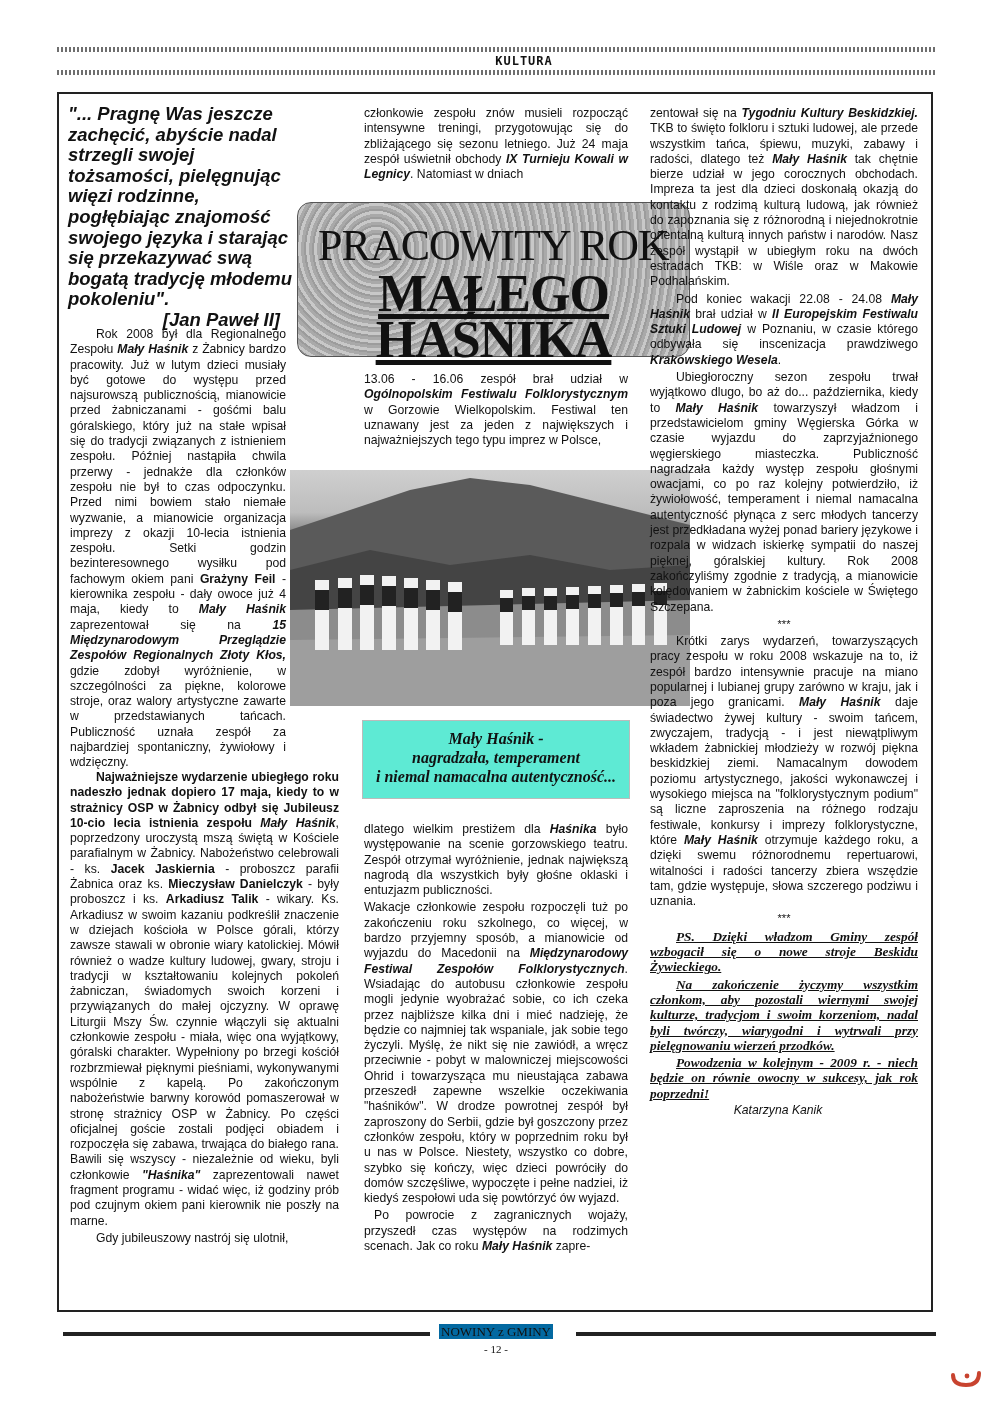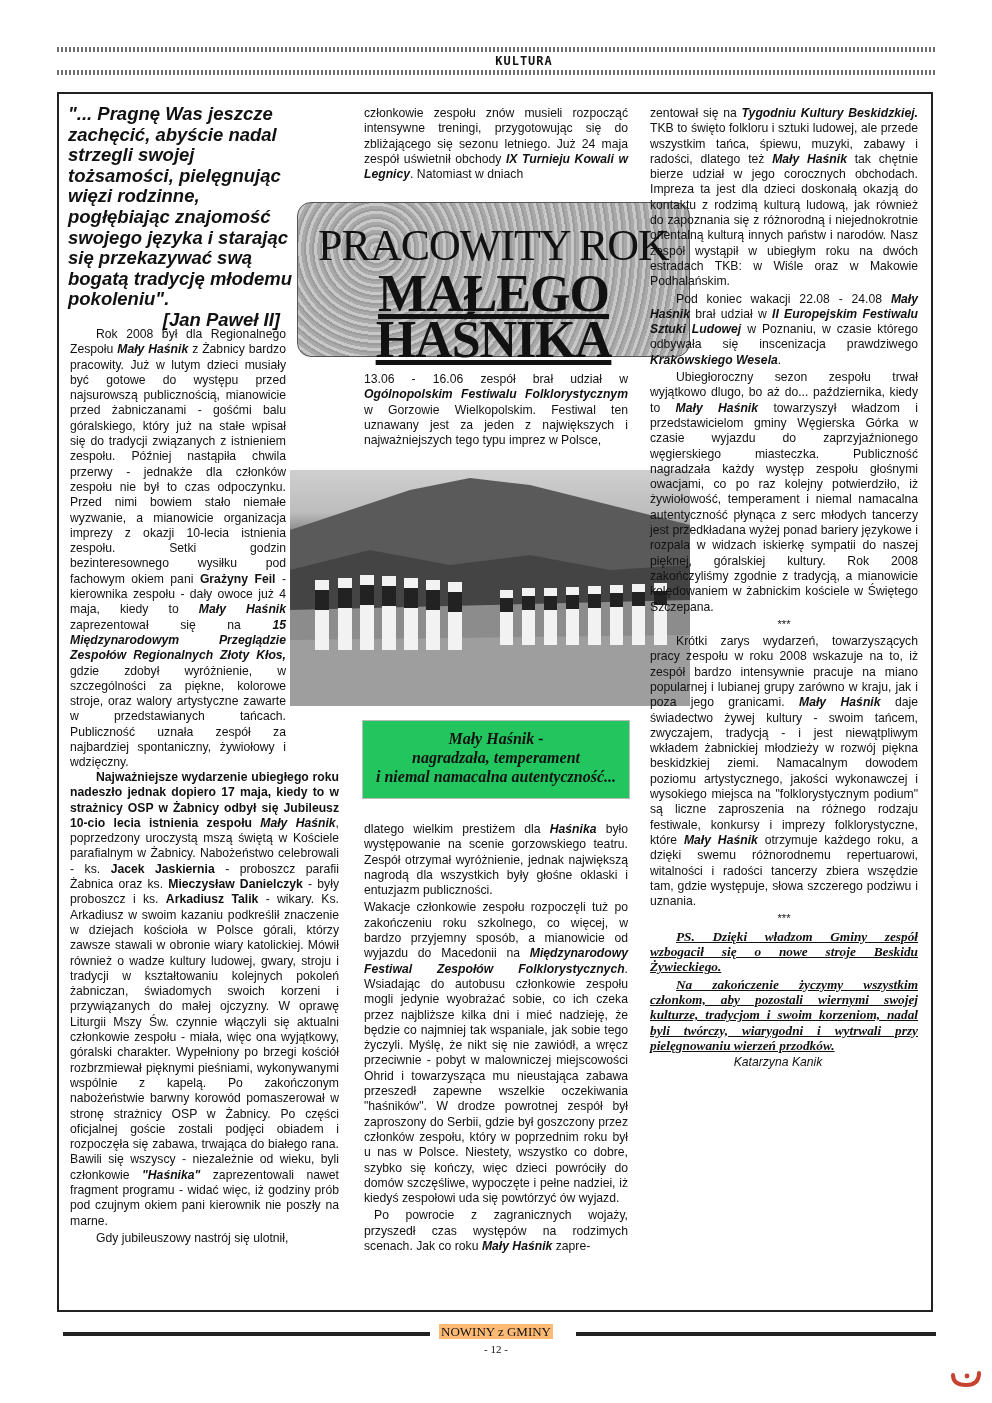--- a/index.html
+++ b/index.html
@@ -15,28 +15,28 @@
   .quote { position:absolute; left:68px; top:104px; width:230px; font-weight:bold; font-style:italic; font-size:18.5px; line-height:20.6px; }
   .quote .author { display:block; text-align:right; padding-right:18px; }
   .title-box { position:absolute; left:297px; top:202px; width:393px; height:155px; border-radius:14px; border:1px solid #555;
     background: repeating-radial-gradient(circle at 20% 30%, #a9a9a9 0 3px, #c8c8c8 3px 6px, #9c9c9c 6px 8px);
     box-sizing:border-box; text-align:center; font-family:"Liberation Serif", serif; color:#111; }
   .title-box .l1 { font-size:44px; line-height:50px; margin-top:18px; letter-spacing:-1px; }
   .title-box .l2 { font-size:52px; line-height:46px; font-weight:bold; text-decoration:underline; letter-spacing:-1px; }
   .photo { position:absolute; left:290px; top:470px; width:400px; height:236px; overflow:hidden;
     background: linear-gradient(180deg,#cfcfcf 0%,#bdbdbd 18%,#6f6f6f 30%,#4c4c4c 55%,#7d7d7d 70%,#9a9a9a 100%); }
   .photo svg { position:absolute; left:0; top:0; }
-  .caption { position:absolute; left:362px; top:720px; width:268px; height:79px; background:#22c55e; border:1px solid #bbb; box-sizing:border-box;
+  .caption { position:absolute; left:362px; top:720px; width:268px; height:79px; background:#5eead4; border:1px solid #bbb; box-sizing:border-box;
     font-family:"Liberation Serif", serif; font-style:italic; font-weight:bold; font-size:16px; line-height:19px; text-align:center; padding-top:8px; }
   .stars { text-align:center; font-size:11px; }
   .ps { font-family:"Liberation Serif", serif; font-style:italic; font-weight:bold; text-decoration:underline; font-size:13.3px; line-height:15.3px; }
   .sign { text-align:center; font-style:italic; padding-right:12px; }
   .footer-line { position:absolute; top:1332px; height:4px; background:#222; }
   .footer-title { position:absolute; left:0; width:992px; top:1324px; text-align:center; font-family:"Liberation Serif", serif; font-size:13px; }
-  .footer-title span { background:#fdba74; padding:0 2px; }
+  .footer-title span { background:#0369a1; padding:0 2px; }
   .page-num { position:absolute; left:0; width:992px; top:1343px; text-align:center; font-family:"Liberation Serif", serif; font-size:11px; }
   .logo-icon { position:absolute; left:950px; top:1368px; }
 </style>
 </head>
 <body>
 
 <div class="dots" style="top:47px;"></div>
 <div class="section-title">KULTURA</div>
 <div class="dots" style="top:70px;"></div>
 
@@ -148,20 +148,21 @@
   <p class="ind">
     <span>Ubiegłoroczny sezon zespołu trwał wyjątkowo dlugo, bo aż do... października, kiedy to </span><b class="i">Mały Haśnik</b><span> towarzyszył władzom i przedstawicielom gminy Węgierska Górka w czasie wyjazdu do zaprzyjaźnionego węgierskiego miasteczka. Publiczność nagradzała każdy występ zespołu głośnymi owacjami, co po raz kolejny potwierdziło, iż żywiołowość, temperament i niemal namacalna autentyczność płynąca z serc młodych tancerzy jest przedkładana wyżej ponad bariery językowe i rozpala w widzach iskierkę sympatii do naszej pięknej, góralskiej kultury. Rok 2008 zakończyliśmy zgodnie z tradycją, a mianowicie kolędowaniem w żabnickim kościele w Świętego Szczepana.</span>
   </p>
   <div class="stars">***</div>
   <p class="ind">
     <span>Krótki zarys wydarzeń, towarzyszących pracy zespołu w roku 2008 wskazuje na to, iż zespół bardzo intensywnie pracuje na miano popularnej i lubianej grupy zarówno w kraju, jak i poza jego granicami. </span><b class="i">Mały Haśnik</b><span> daje świadectwo żywej kultury - swoim tańcem, zwyczajem, tradycją - i jest niewątpliwym wkładem żabnickiej młodzieży w rozwój piękna beskidzkiej ziemi. Namacalnym dowodem poziomu artystycznego, jakości wykonawczej i wysokiego miejsca na "folklorystycznym podium" są liczne zaproszenia na różnego rodzaju festiwale, konkursy i imprezy folklorystyczne, które </span><b class="i">Mały Haśnik</b><span> otrzymuje każdego roku, a dzięki swemu różnorodnemu repertuarowi, witalności i radości tancerzy zbiera wszędzie tam, gdzie występuje, słowa szczerego podziwu i uznania.</span>
   </p>
   <div class="stars">***</div>
   <p class="ps ind">PS. Dzięki władzom Gminy zespół wzbogacił się o nowe stroje Beskidu Żywieckiego.</p>
   <p class="ps ind">Na zakończenie życzymy wszystkim członkom, aby pozostali wiernymi swojej kulturze, tradycjom i swoim korzeniom, nadal byli twórczy, wiarygodni i wytrwali przy pielęgnowaniu wierzeń przodków.</p>
+  <p class="ps ind">Powodzenia w kolejnym - 2009 r. - niech będzie on równie owocny w sukcesy, jak rok poprzedni!</p>
   <p class="sign">Katarzyna Kanik</p>
 </div>
 
 <div class="footer-line" style="left:63px; width:367px;"></div>
 <div class="footer-line" style="left:576px; width:360px;"></div>
 <div class="footer-title"><span>NOWINY z GMINY</span></div>
 <div class="page-num">- 12 -</div>
 
 <svg class="logo-icon" width="34" height="20" viewBox="0 0 34 20">
   <path d="M3 7 Q3 17 16 17 Q29 17 29 5" fill="none" stroke="#c8432f" stroke-width="4" stroke-linecap="round"></path>

